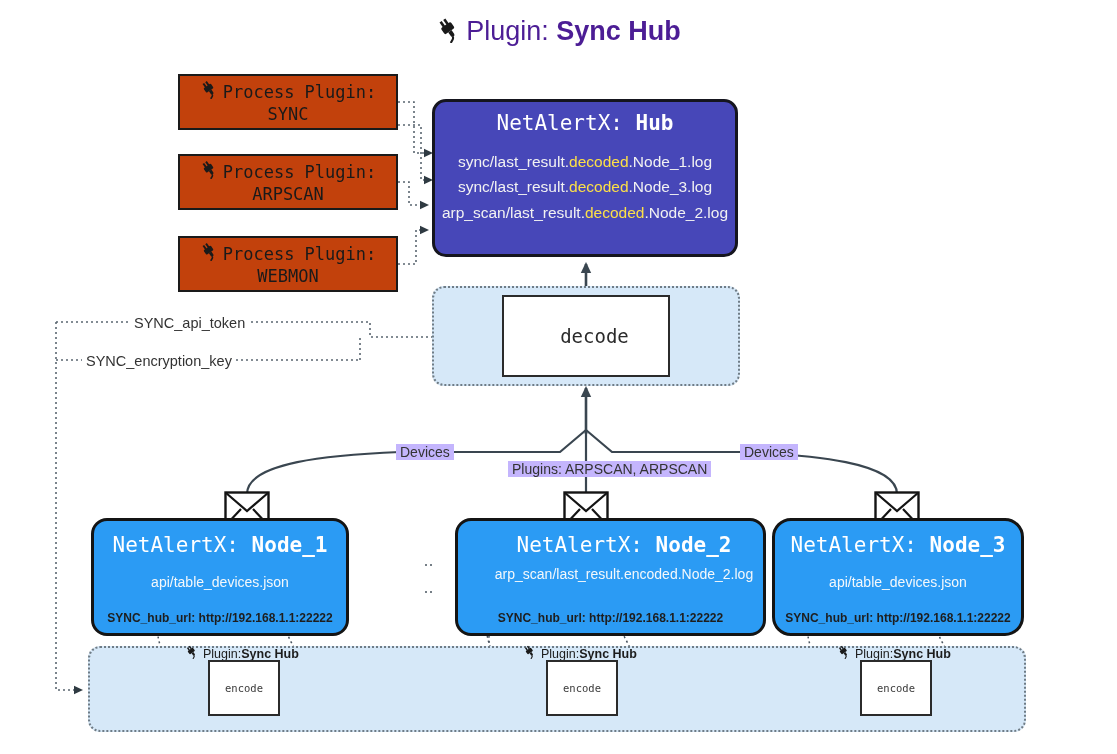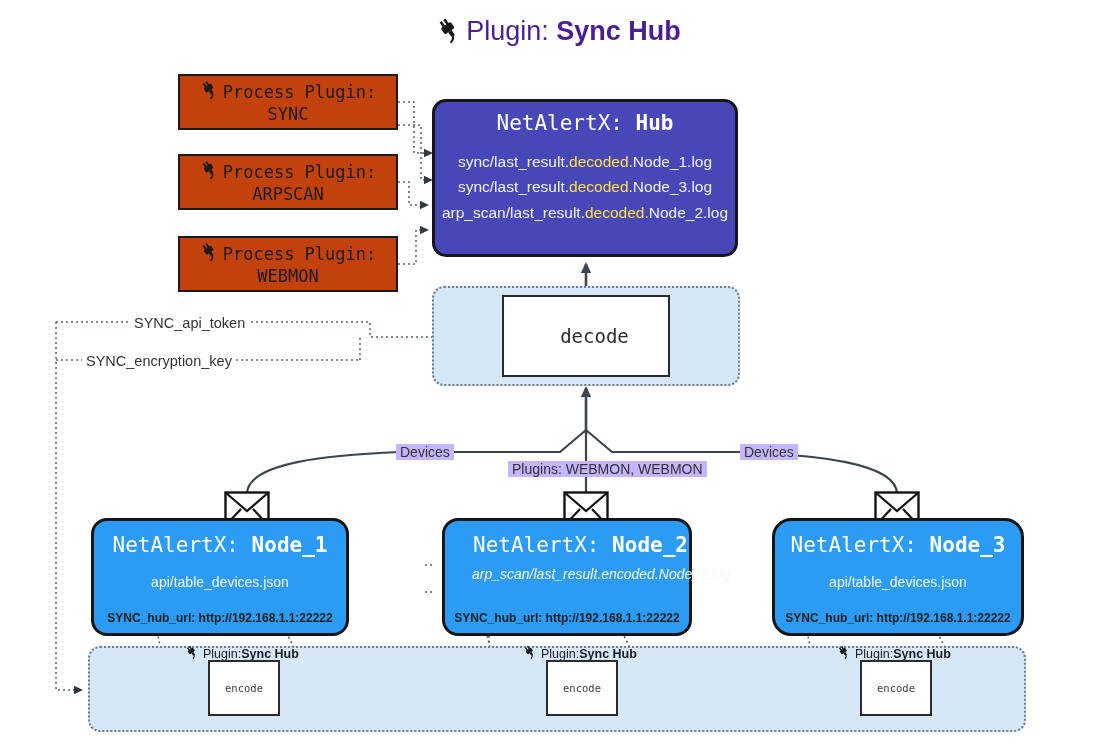--- a/index.html
+++ b/index.html
@@ -343,21 +343,21 @@
     <div class="hub-line"><span>arp_scan/last_result.</span><b>decoded</b><span>.Node_2.log</span></div>
   </div>
 
   <div id="decode-wrap"></div>
   <div id="decode-box">decode</div>
 
   <div class="token-label" style="left:102px; top:315px;margin-left:28px;">SYNC_api_token</div>
   <div class="token-label" style="left:82px; top:353px;">SYNC_encryption_key</div>
 
   <div class="edge-label" style="left:396px; top:444px;">Devices</div>
-  <div class="edge-label" style="left:508px; top:461px;">Plugins: WEBMON, WEBMON</div>
+  <div class="edge-label" style="left:508px; top:461px;">Plugins: ARPSCAN, ARPSCAN</div>
   <div class="edge-label" style="left:740px; top:444px;">Devices</div>
 
   <div class="envelope" style="left:224px; top:491px;">
     <svg width="46" height="36" viewBox="0 0 46 36">
       <rect x="1.5" y="1.5" width="43" height="33" fill="#ffffff" stroke="#141414" stroke-width="2.4"></rect>
       <path d="M1.5,1.5 L23,20 L44.5,1.5" fill="none" stroke="#141414" stroke-width="2.2"></path>
       <path d="M1.5,34.5 L17,18 M44.5,34.5 L29,18" fill="none" stroke="#141414" stroke-width="2.2"></path>
     </svg>
   </div>
   <div class="envelope" style="left:563px; top:491px;">
@@ -376,23 +376,23 @@
   </div>
 
   <div class="node-box" style="left:91px; top:518px; width:258px; height:118px;">
     <div class="node-title"><span>NetAlertX: </span><b>Node_1</b></div>
     <div class="node-lines">
       <div class="node-line">api/table_devices.json</div>
     </div>
     <div class="node-foot">SYNC_hub_url: http://192.168.1.1:22222</div>
   </div>
 
-  <div class="node-box" style="left:442px; top:518px; width:250px; height:118px;padding-left:27px;">
+  <div class="node-box" style="left:455px; top:518px; width:311px; height:118px;padding-left:27px;">
     <div class="node-title"><span>NetAlertX: </span><b>Node_2</b></div>
-    <div class="node-lines" style="margin-top:6px;font-style:italic;">
+    <div class="node-lines" style="margin-top:6px;">
       <div class="node-line">arp_scan/last_result.encoded.Node_2.log</div>
     </div>
     <div class="node-foot">SYNC_hub_url: http://192.168.1.1:22222</div>
   </div>
 
   <div class="node-box" style="left:772px; top:518px; width:252px; height:118px;border-radius:19px;">
     <div class="node-title"><span>NetAlertX: </span><b>Node_3</b></div>
     <div class="node-lines">
       <div class="node-line">api/table_devices.json</div>
     </div>

